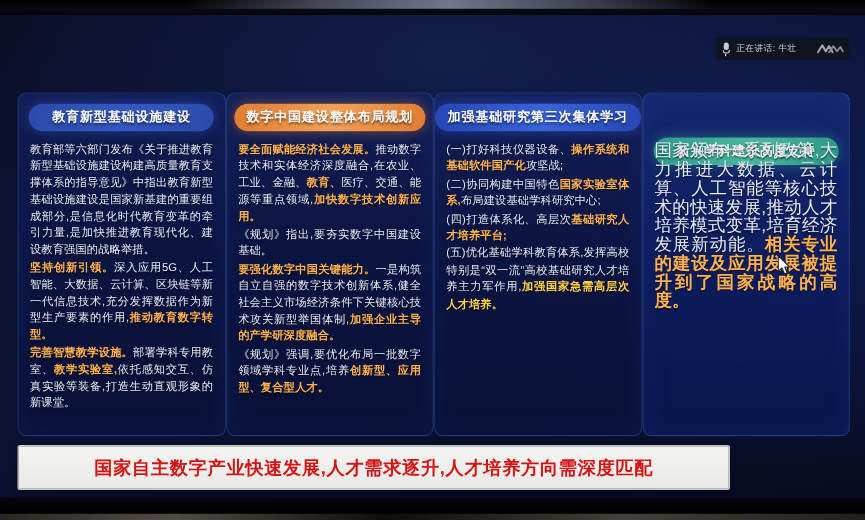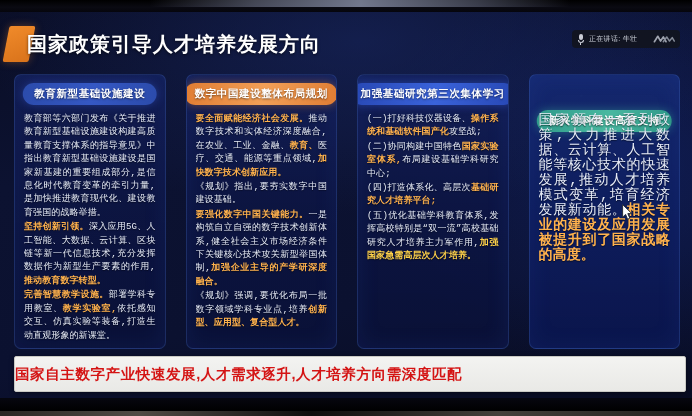--- a/index.html
+++ b/index.html
@@ -48,72 +48,68 @@
     padding:0 5px;box-sizing:border-box;gap:5px;}
   .mic-icon{width:7px;height:11px;flex:0 0 auto;position:relative;}
   .mic-icon .cap{position:absolute;left:1.5px;top:0;width:4px;height:6px;background:#c9ccd6;border-radius:2px;}
   .mic-icon .base{position:absolute;left:0.5px;top:6px;width:6px;height:3px;
     border:1px solid #c9ccd6;border-top:none;border-radius:0 0 4px 4px;box-sizing:border-box;}
   .mic-icon .stem{position:absolute;left:3px;top:9px;width:1px;height:2px;background:#c9ccd6;}
   .speaking-text{font-size:7px;color:#cfd3dd;white-space:nowrap;letter-spacing:.3px;}
   .wave-icon{margin-left:auto;width:22px;height:12px;opacity:.85;}
 
   
-  .cards{position:absolute;left:14px;top:64px;width:666px;height:275px;display:flex;gap:20px;}
+  .cards{position:absolute;left:14px;top:64px;width:666px;height:275px;display:flex;gap:0;}
   .card{position:relative;flex:1;height:275px;border-radius:7px;
     background:linear-gradient(180deg,rgba(20,32,92,.72) 0%,rgba(13,22,70,.82) 45%,rgba(10,17,56,.88) 100%);
     border:1px solid rgba(70,110,200,.30);
     box-shadow:inset 0 0 22px rgba(40,80,190,.14);overflow:hidden;box-sizing:border-box;}
   .card-4{background:linear-gradient(180deg,rgba(22,44,120,.78) 0%,rgba(14,30,96,.88) 50%,rgba(11,22,78,.92) 100%);}
   .card-head{position:absolute;left:50%;transform:translateX(-50%);top:8px;
     height:22px;border-radius:11px;display:flex;align-items:center;justify-content:center;
     padding:0 10px;white-space:nowrap;box-sizing:border-box;min-width:90%;}
   .card-head span{font-size:10.5px;font-weight:bold;color:#fff;letter-spacing:.6px;
     text-shadow:0 1px 2px rgba(0,0,0,.55);}
   .head-blue{background:linear-gradient(100deg,#2b4bab 0%,#3558c4 52%,#2b4bab 100%);
     box-shadow:0 0 10px rgba(58,96,220,.45);}
   .head-orange{background:linear-gradient(100deg,#e07c32 0%,#f2a057 52%,#df7c33 100%);
     box-shadow:0 0 10px rgba(236,140,60,.45);}
   .head-royal{background:linear-gradient(100deg,#2747b4 0%,#3a63da 52%,#2747b4 100%);
     box-shadow:0 0 10px rgba(58,96,230,.5);}
   .head-teal{background:linear-gradient(100deg,#2f9a8a 0%,#49b8a0 52%,#2e9788 100%);
     box-shadow:0 0 10px rgba(60,180,160,.45);margin-top:27px;}
 
-  .card-body{position:absolute;left:9px;right:9px;top:38px;bottom:6px;overflow:hidden;font-family:Liberation Mono, monospace;}
+  .card-body{position:absolute;left:9px;right:9px;top:38px;bottom:6px;overflow:hidden;}
   .card-body p{margin:0 0 1px 0;font-size:9px;line-height:13.4px;color:#e8edf8;
     text-align:justify;letter-spacing:.1px;text-shadow:0 1px 1px rgba(0,0,0,.5);}
   .card-4 .card-body p{font-size:14px;line-height:15px;}
   .hl{color:#ffb24d;font-weight:bold;}
   .hl-y{color:#ffd24a;font-weight:bold;}
 
   
-  .banner{position:absolute;left:14px;top:346px;width:672px;height:36px;
+  .banner{position:absolute;left:14px;top:346px;width:570px;height:36px;
     background:linear-gradient(180deg,#f3f3f1 0%,#e9e9e6 100%);
-    border:1px solid #c9c9c4;border-radius:2px;display:flex;align-items:center;
+    border:1px solid #c9c9c4;border-radius:2px;display:flex;align-items:center;justify-content:center;
     box-sizing:border-box;box-shadow:0 1px 5px rgba(0,0,0,.45);}
   .banner span{font-size:14.5px;font-weight:bold;color:#d41414;letter-spacing:.6px;white-space:nowrap;}
 
   
   .statusbar{position:absolute;left:0;top:398px;width:692px;height:18px;background:#05060e;}
   .status-text{position:absolute;left:4px;top:400px;font-size:7px;color:#8a8fa0;letter-spacing:.3px;}
 
   
   .cursor{position:absolute;left:622px;top:204px;width:11px;height:16px;pointer-events:none;}
 </style>
 </head>
 <body>
 
 <div id="screen">
 
   <div class="slide">
 
-    <div class="header">
-      <div class="accent-bar"></div>
-      <div class="page-title">国家政策引导人才培养发展方向</div>
-    </div>
 
     <div class="cards">
 
       <div class="card card-1">
         <div class="card-head head-blue">
           <span>教育新型基础设施建设</span>
         </div>
         <div class="card-body">
           <p><span class="normal">教育部等六部门发布《关于推进教育新型基础设施建设构建高质量教育支撑体系的指导意见》中指出教育新型基础设施建设是国家新基建的重要组成部分,是信息化时代教育变革的牵引力量,是加快推进教育现代化、建设教育强国的战略举措。</span></p>
           <p><span class="hl">坚持创新引领。</span><span>深入应用5G、人工智能、大数据、云计算、区块链等新一代信息技术,充分发挥数据作为新型生产要素的作用,</span><span class="hl">推动教育数字转型。</span></p>

